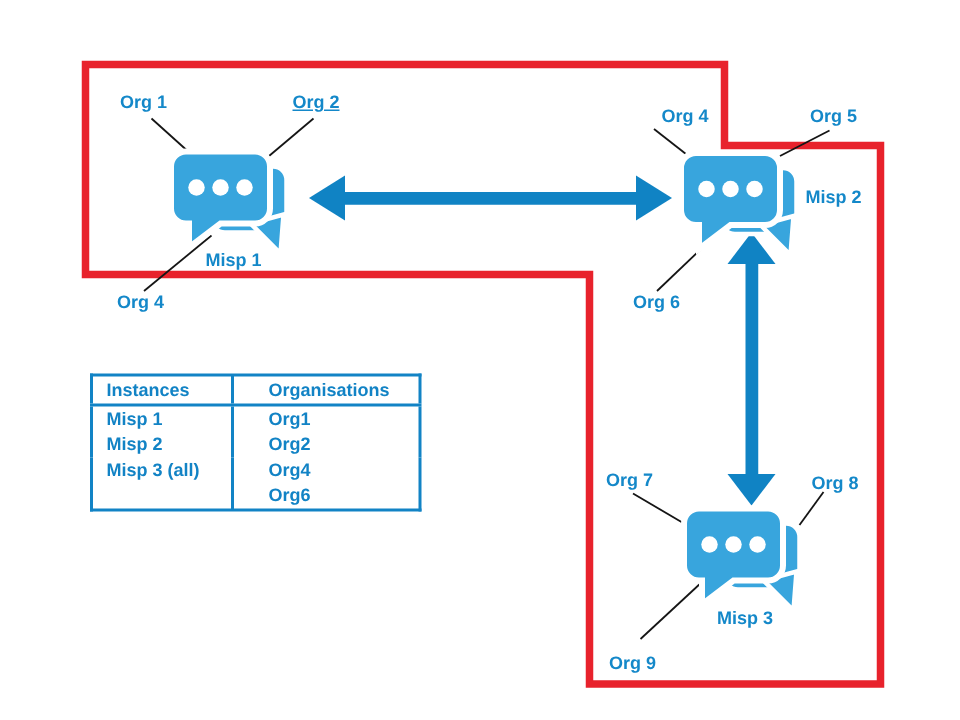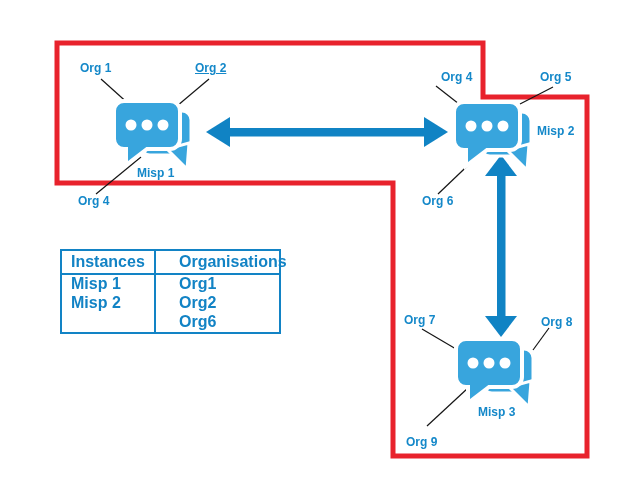--- a/index.html
+++ b/index.html
@@ -31,21 +31,21 @@
   #lbl-org7{left:404px;top:314px;text-align:right;} #lbl-org8{left:541px;top:316px;}
   #lbl-misp3{left:478px;top:406px;}#lbl-org9{left:406px;top:436px;}
 
   .sg-panel{position:absolute;left:60px;top:249px;width:187px;}
   .sg-title{
     color:var(--table-blue);font-size:12px;font-weight:bold;
     text-decoration:underline;text-align:center;margin:0 0 6px 0;
   }
   .sg-table{
     border-collapse:collapse;width:187px;
-    color:var(--table-blue);font-size:16px;font-weight:bold;
+    color:var(--table-blue);font-size:12px;font-weight:bold;
     table-layout:fixed;
   }
   .sg-table,.sg-table th,.sg-table td{border:0;}
   .sg-table{border:2px solid var(--table-blue);}
   .sg-table th{
     text-align:left;padding:2px 0 2px 9px;
     border-bottom:2px solid var(--table-blue);
   }
   .sg-table td{padding:0 0 1px 9px;height:16px;}
   .sg-table .col-org{border-left:2px solid var(--table-blue);width:100px;padding-left:23px;}
@@ -130,20 +130,24 @@
       <tbody>
         <tr>
           <td class="col-inst">Misp 1</td>
           <td class="col-org">Org1</td>
         </tr>
         <tr>
           <td class="col-inst">Misp 2</td>
           <td class="col-org">Org2</td>
         </tr>
         <tr>
+          <td class="col-inst">Misp 3 (all)</td>
+          <td class="col-org">Org4</td>
+        </tr>
+        <tr>
           <td class="col-inst"></td>
           <td class="col-org">Org6</td>
         </tr>
       </tbody>
     </table>
   </div>
 
 </div>
 
 </body></html>

